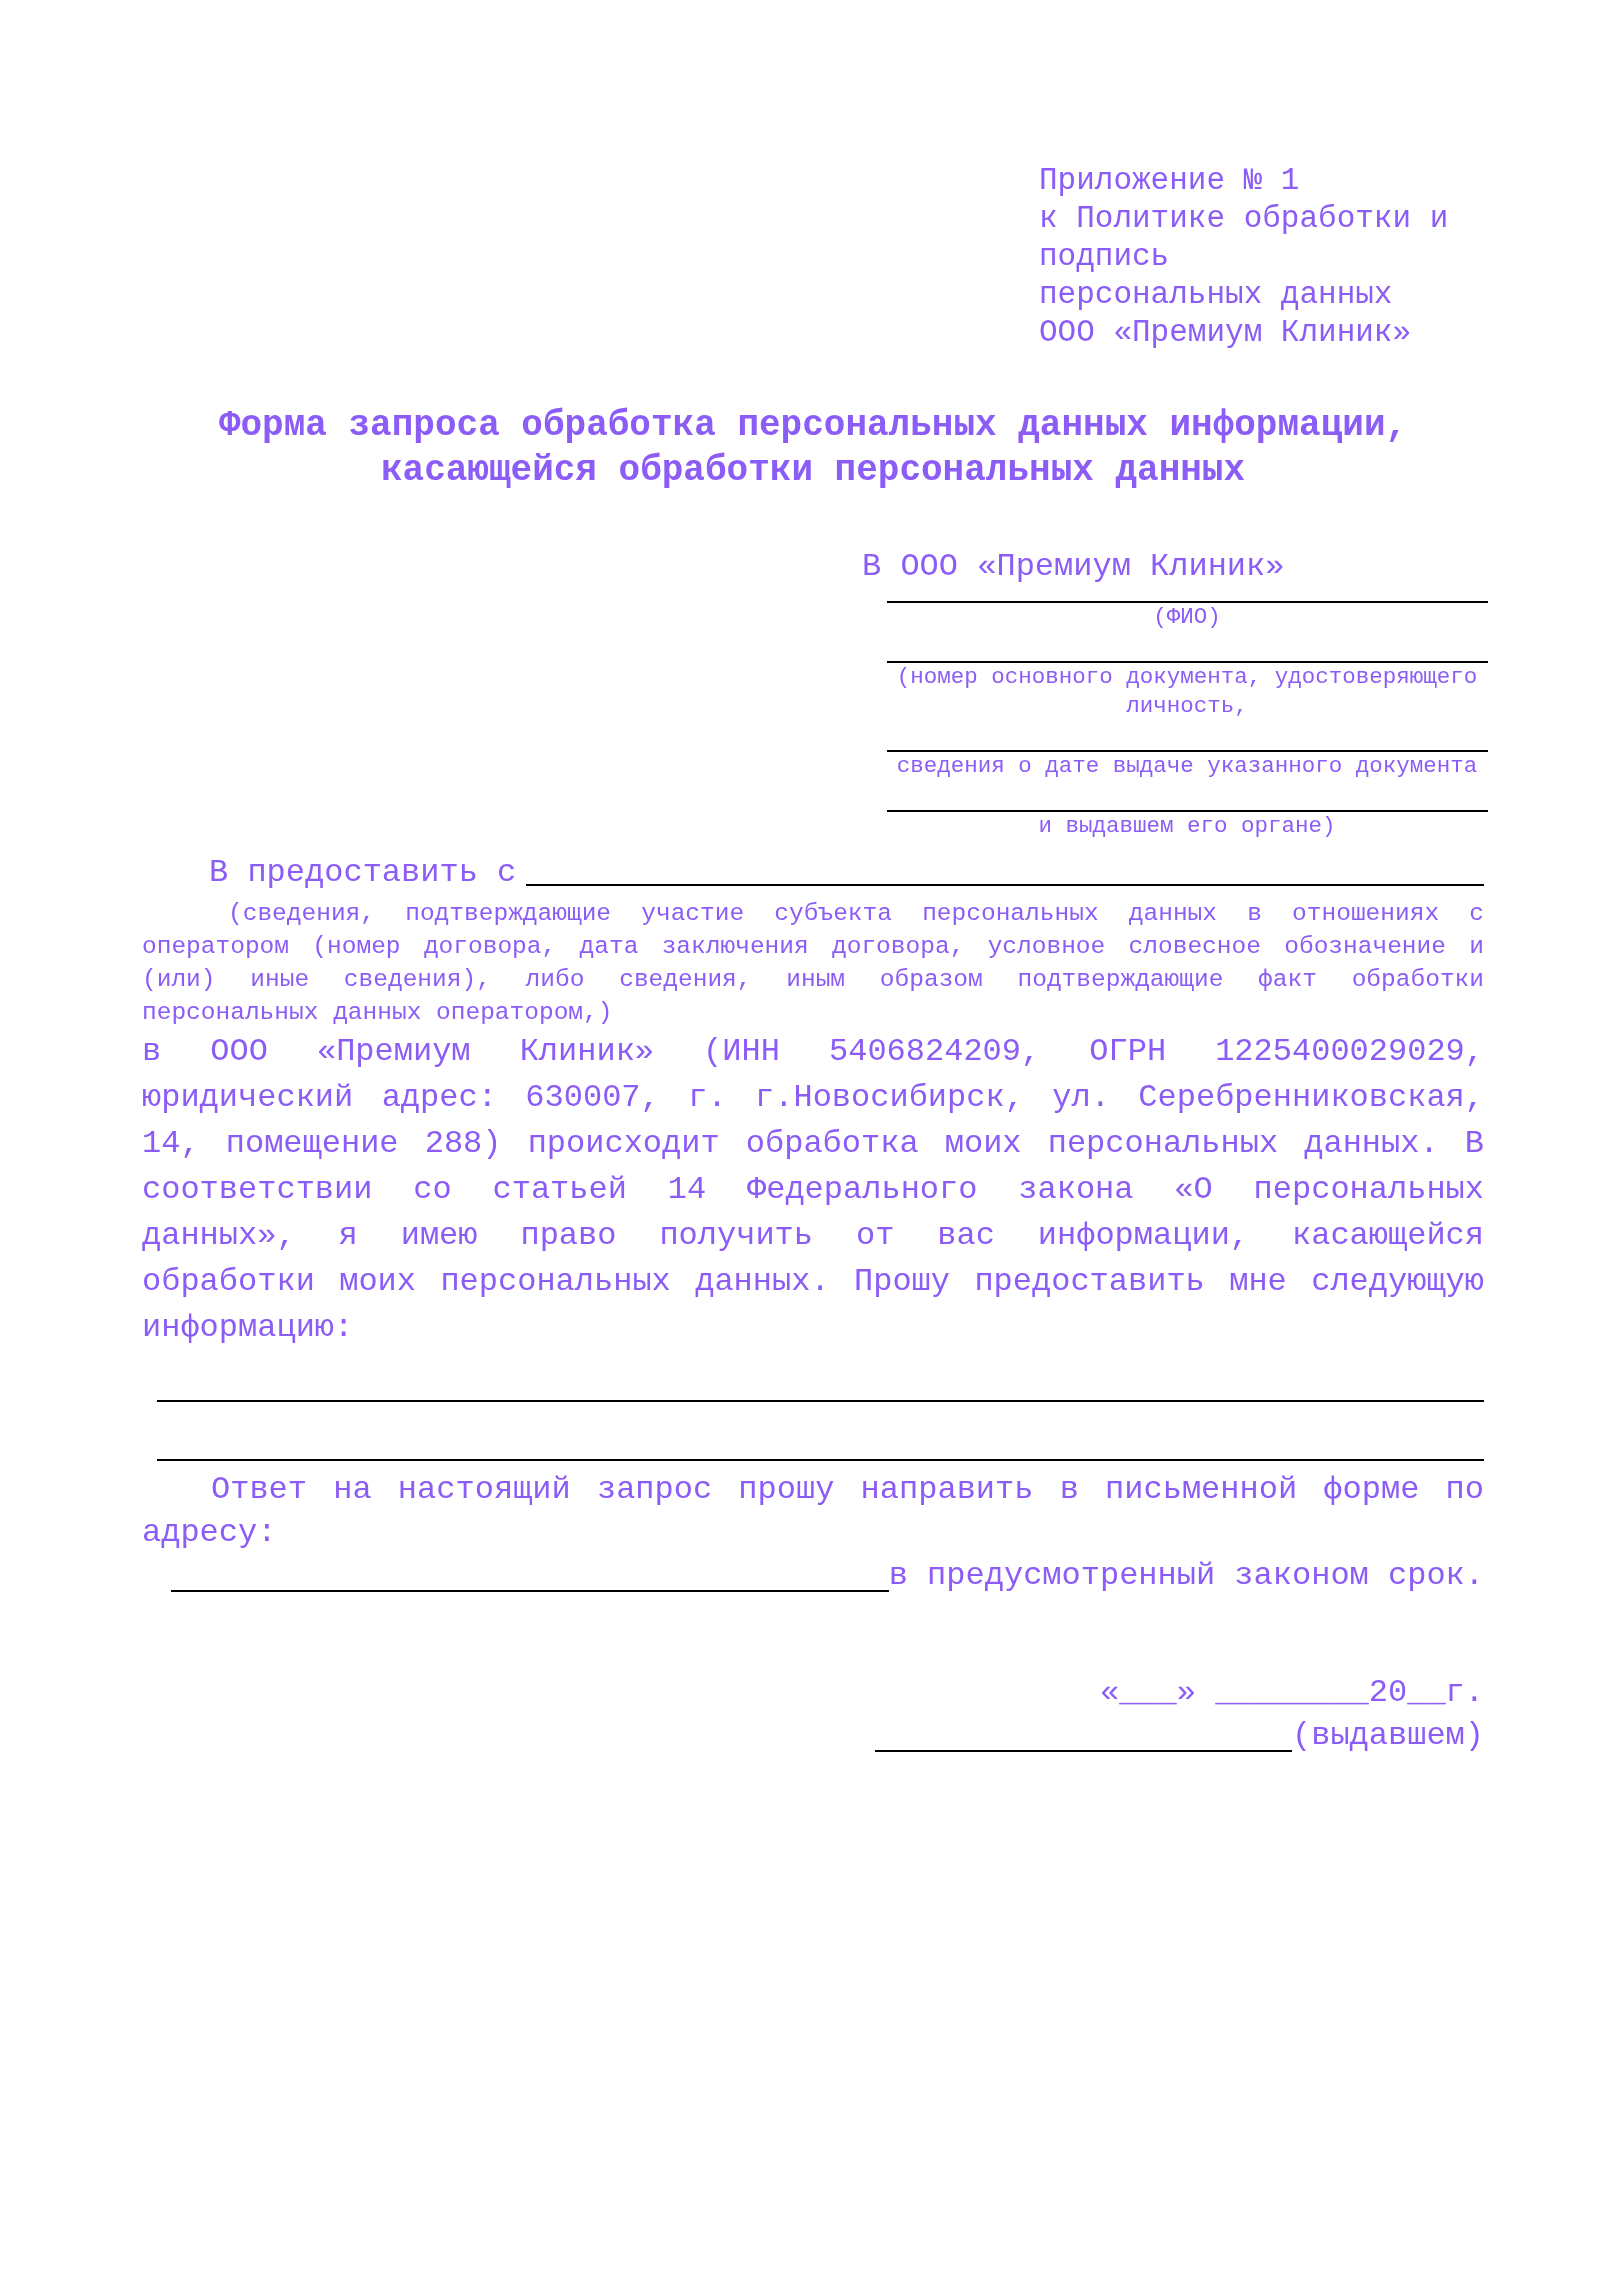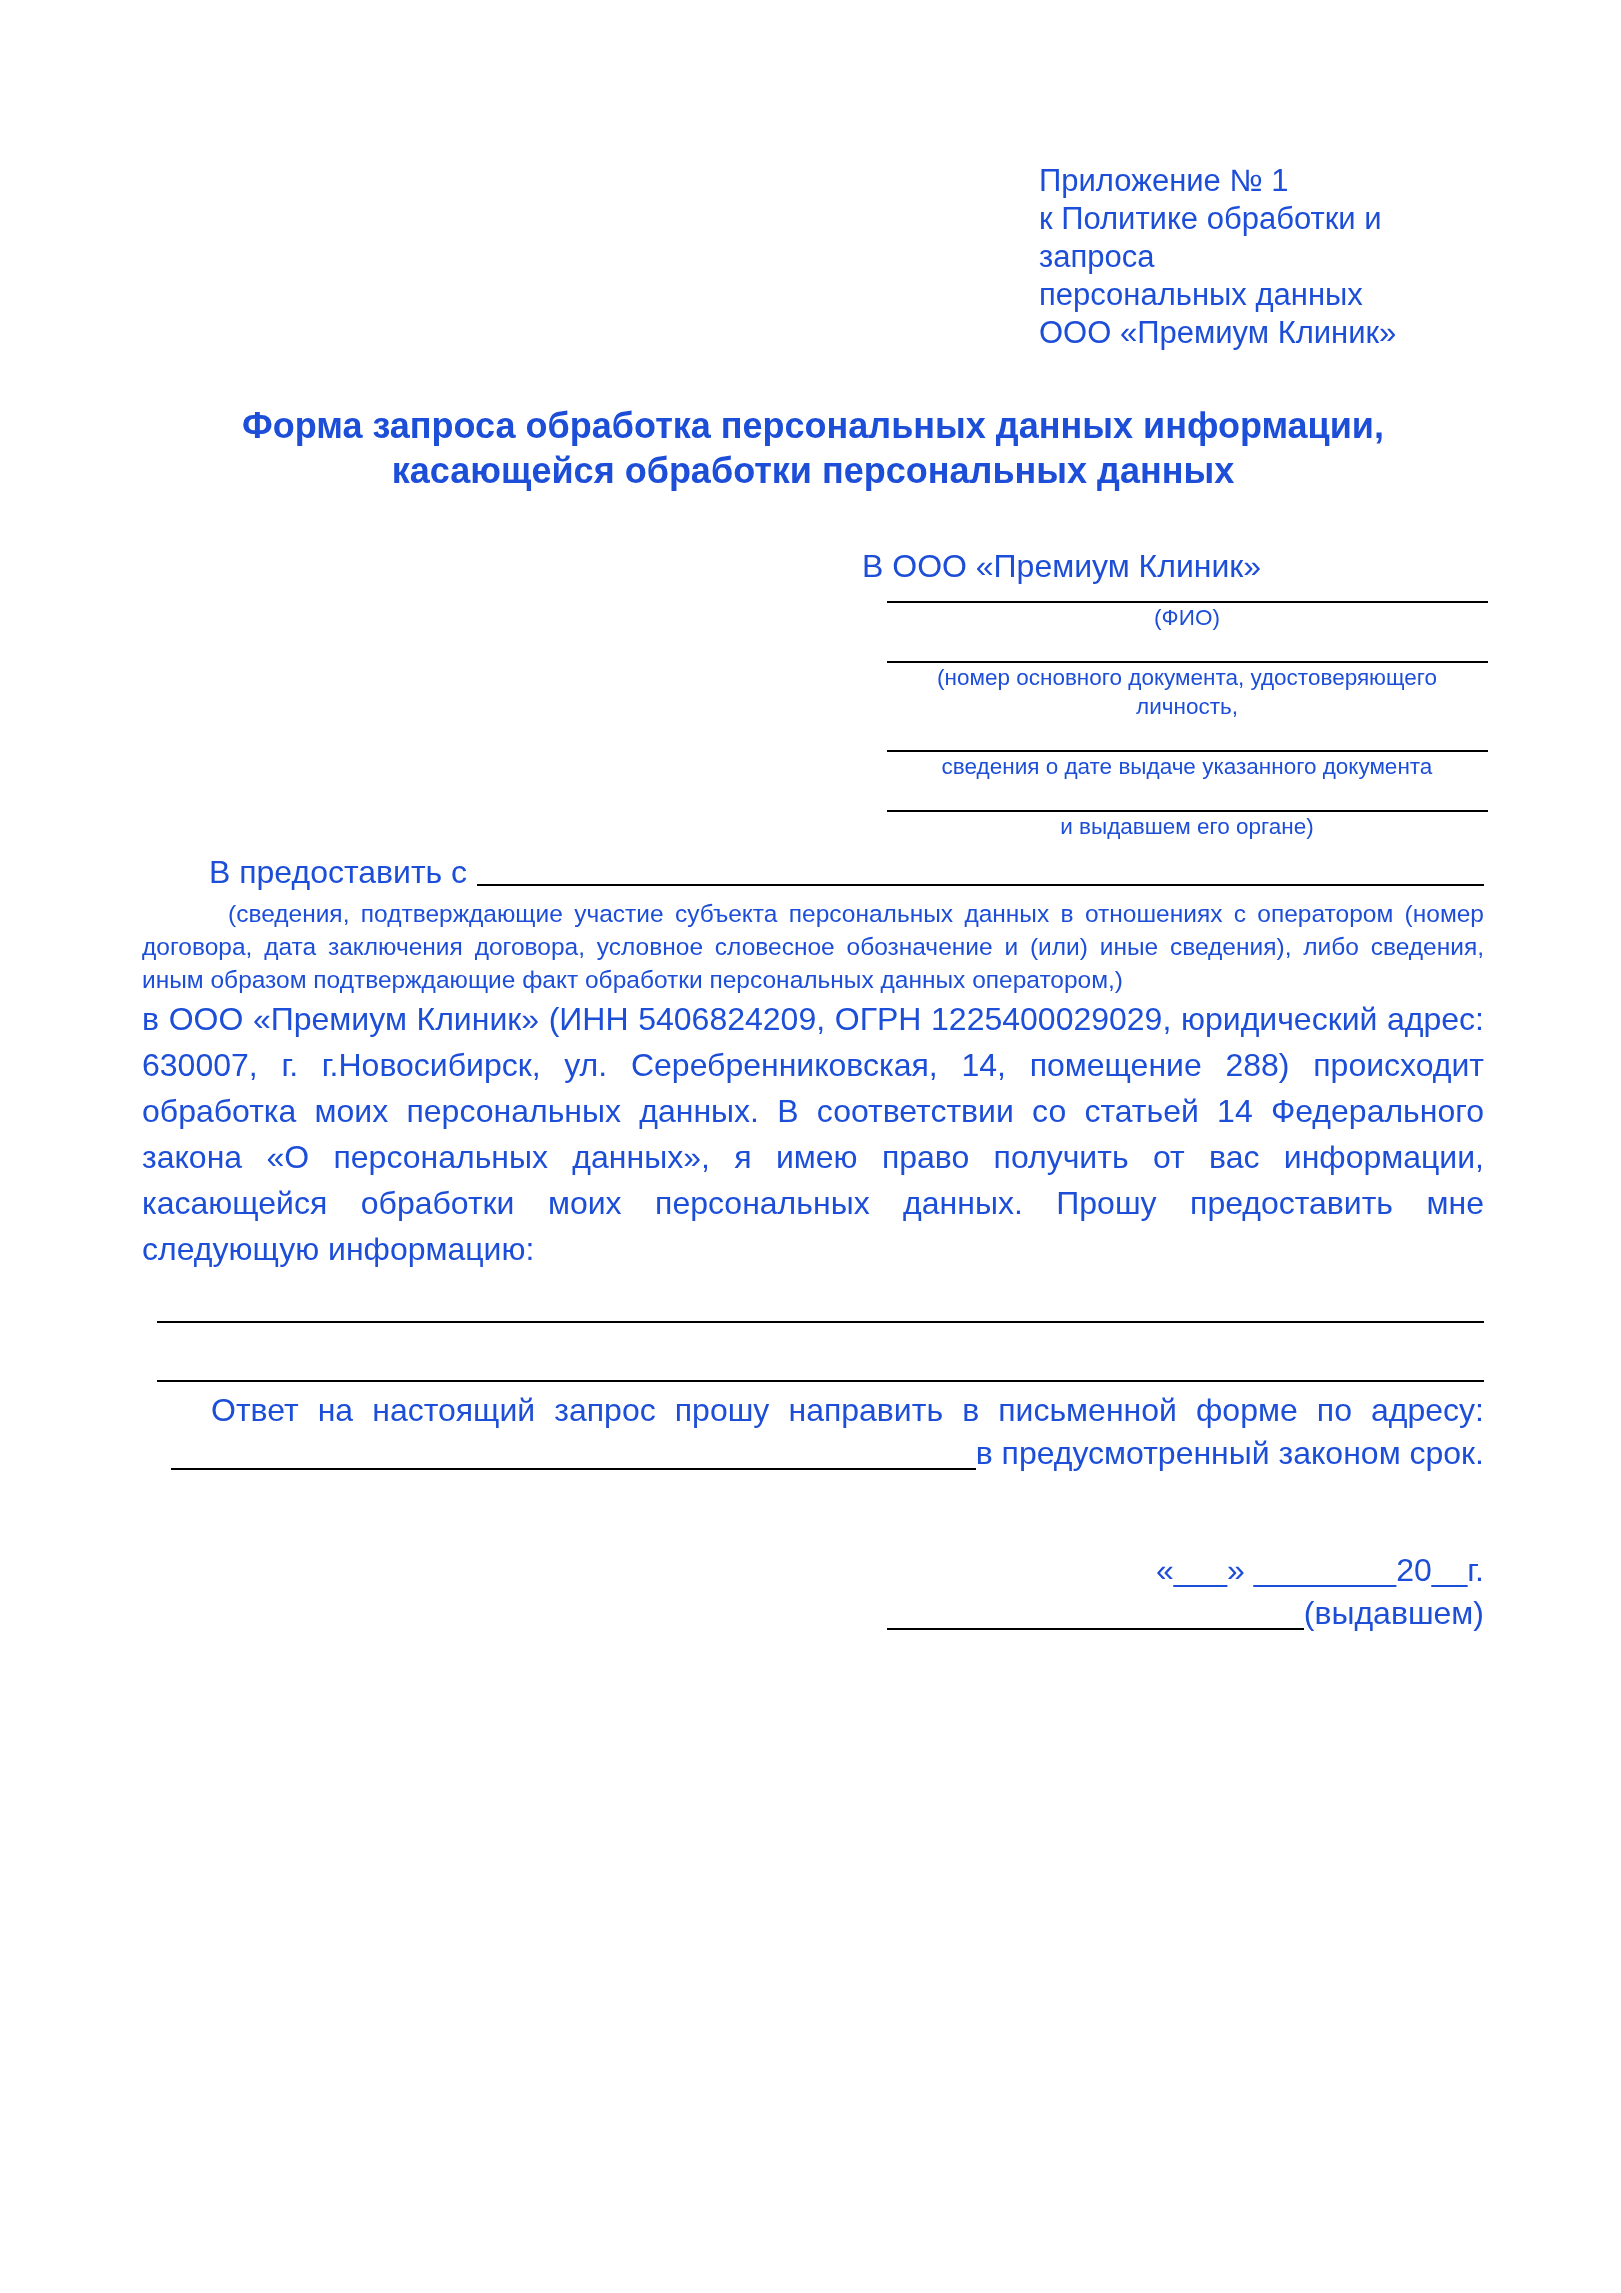--- a/index.html
+++ b/index.html
@@ -5,22 +5,22 @@
   html, body {
     margin: 0;
     padding: 0;
     background: #ffffff;
   }
   .page {
     position: relative;
     width: 1621px;
     height: 2294px;
     background: #ffffff;
-    color: #1d4ed8;
-    font-family: Liberation Sans, sans-serif;
+    color: #8b5cf6;
+    font-family: Liberation Mono, monospace;
     font-size: 32px;
     box-sizing: border-box;
     padding: 162px 137px 0 142px;
     overflow: hidden;
   }
 
   
   .annex {
     margin-left: 897px;
     line-height: 38px;
@@ -155,21 +155,21 @@
   }
   .signature-caption { white-space: nowrap; }
 </style>
 </head>
 <body>
 
 <div class="page">
 
   <div class="annex">
     <div>Приложение № 1</div>
-    <div>к Политике обработки и запроса</div>
+    <div>к Политике обработки и подпись</div>
     <div>персональных данных</div>
     <div>ООО «Премиум Клиник»</div>
   </div>
 
   <div class="doc-title">
     <div>Форма запроса обработка персональных данных информации,</div>
     <div>касающейся обработки персональных данных</div>
   </div>
 
   <div class="addressee">

